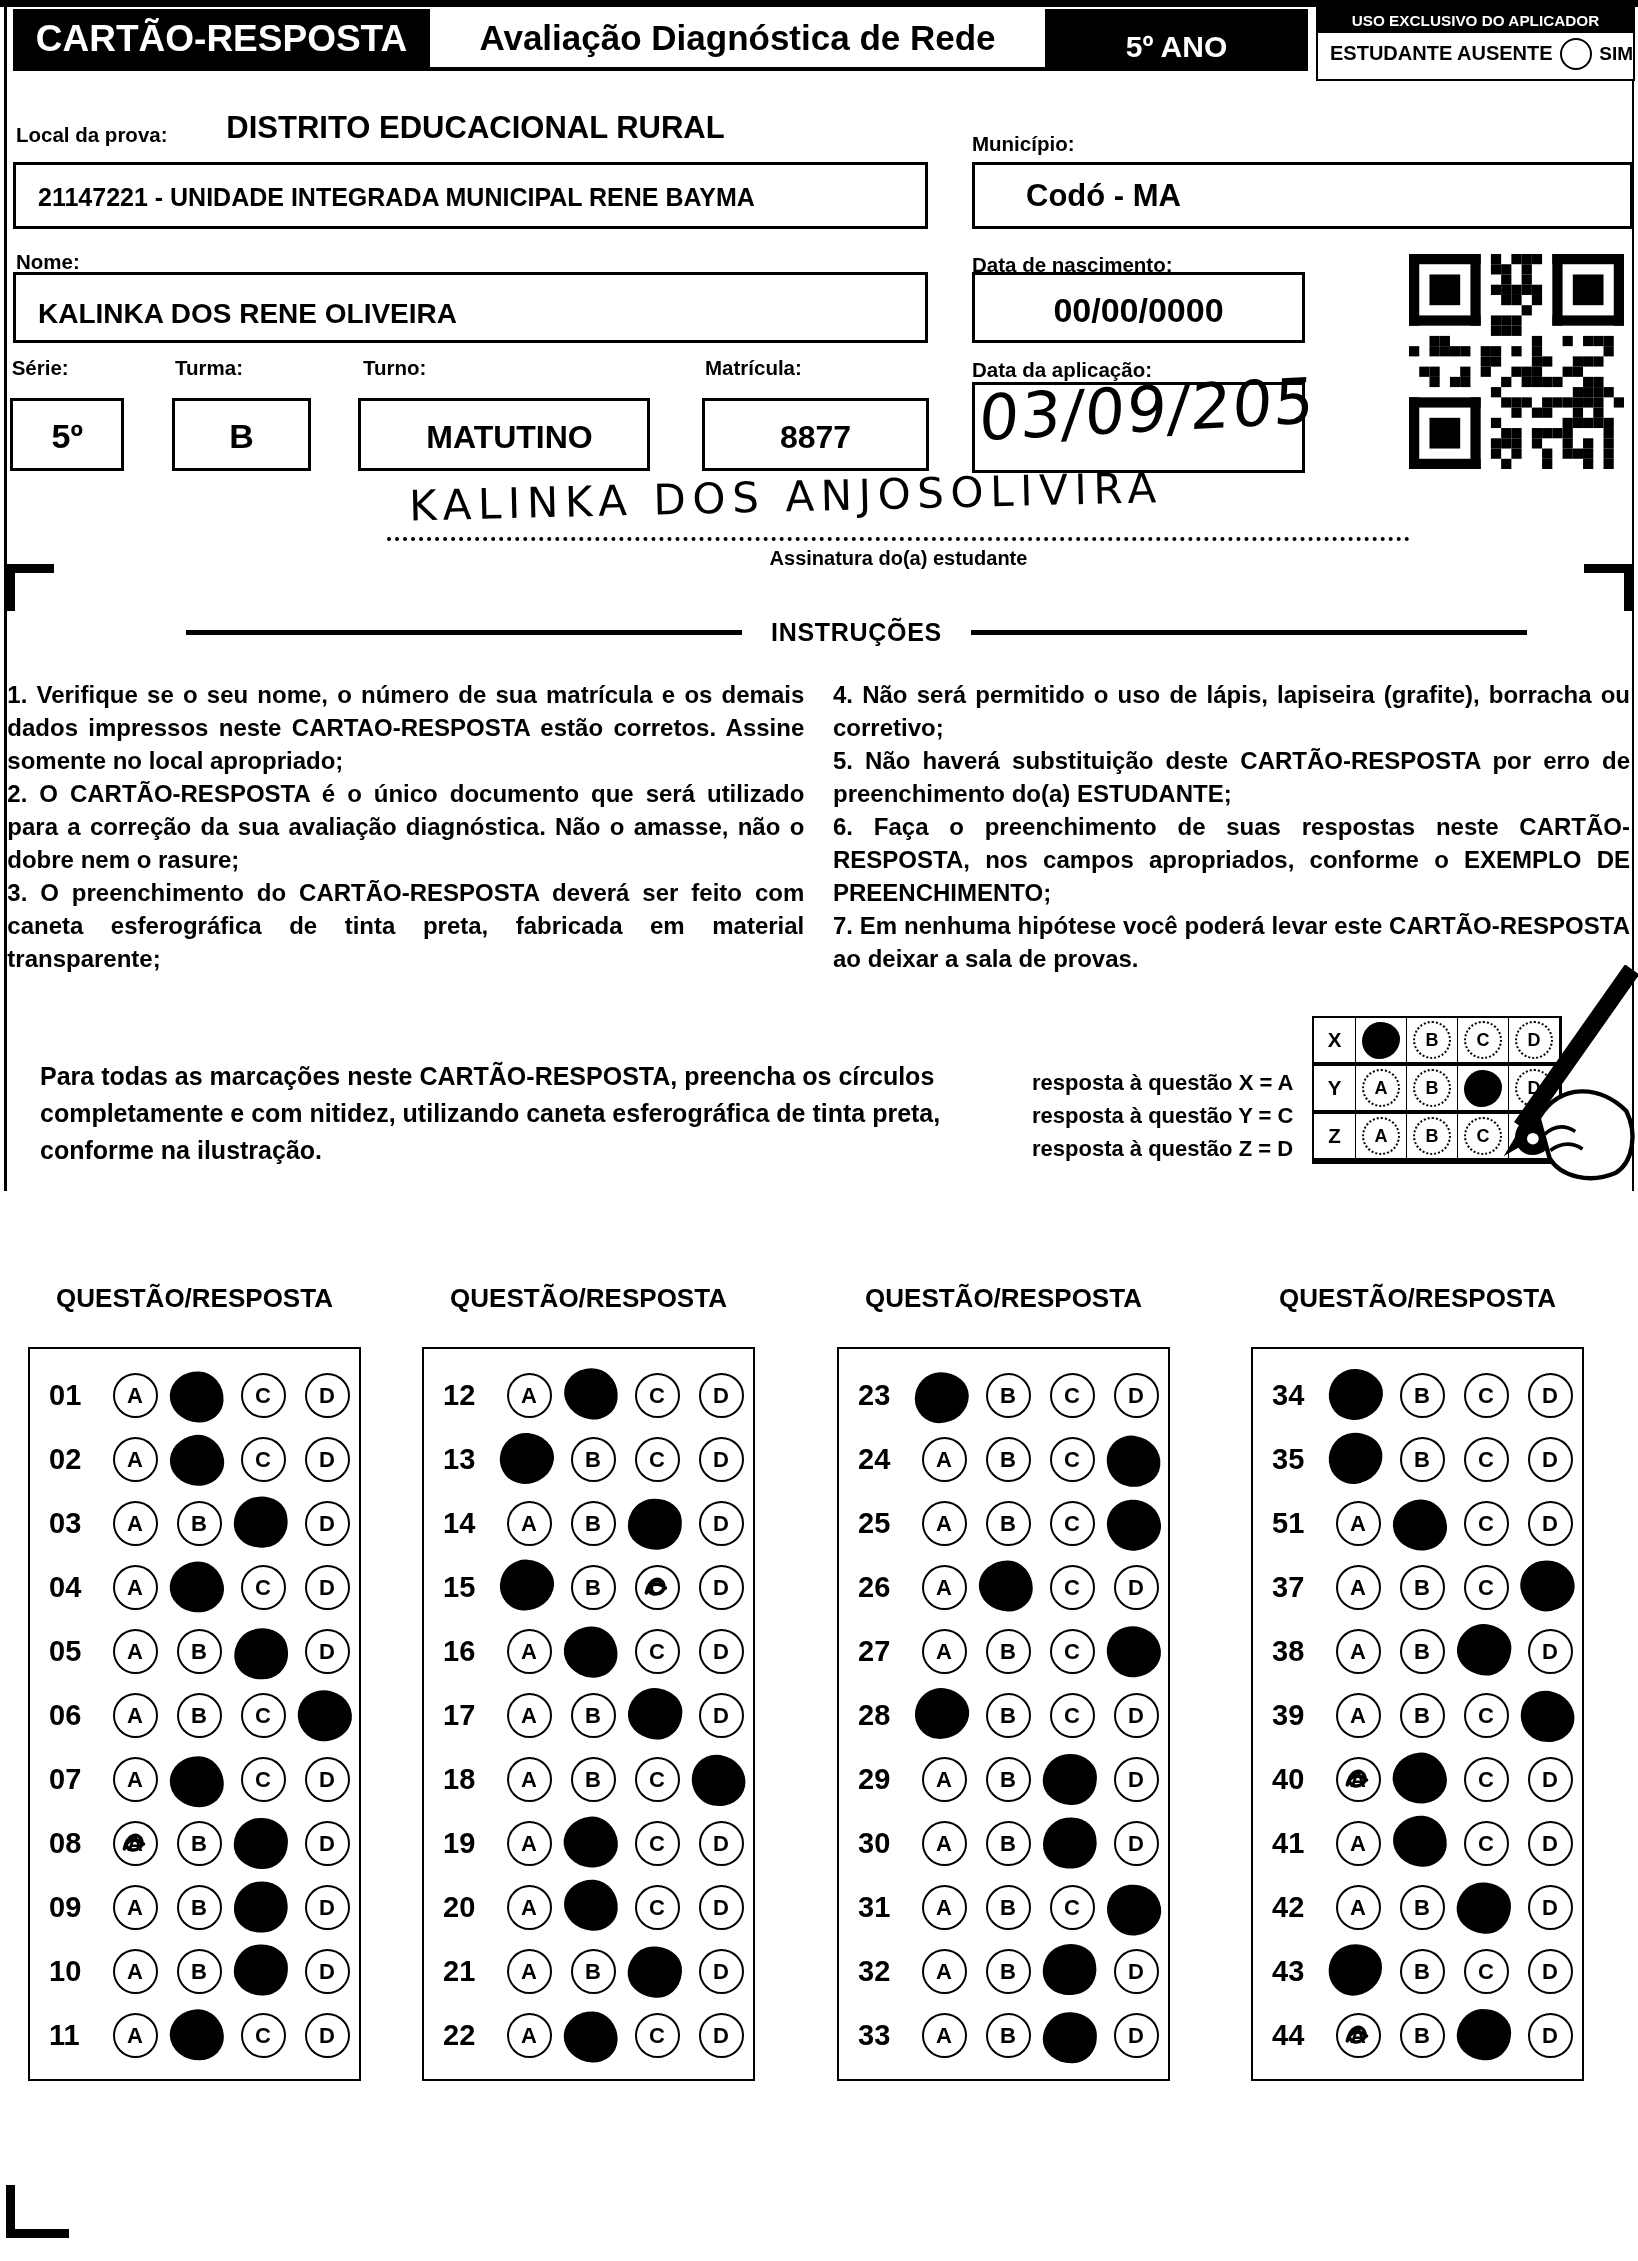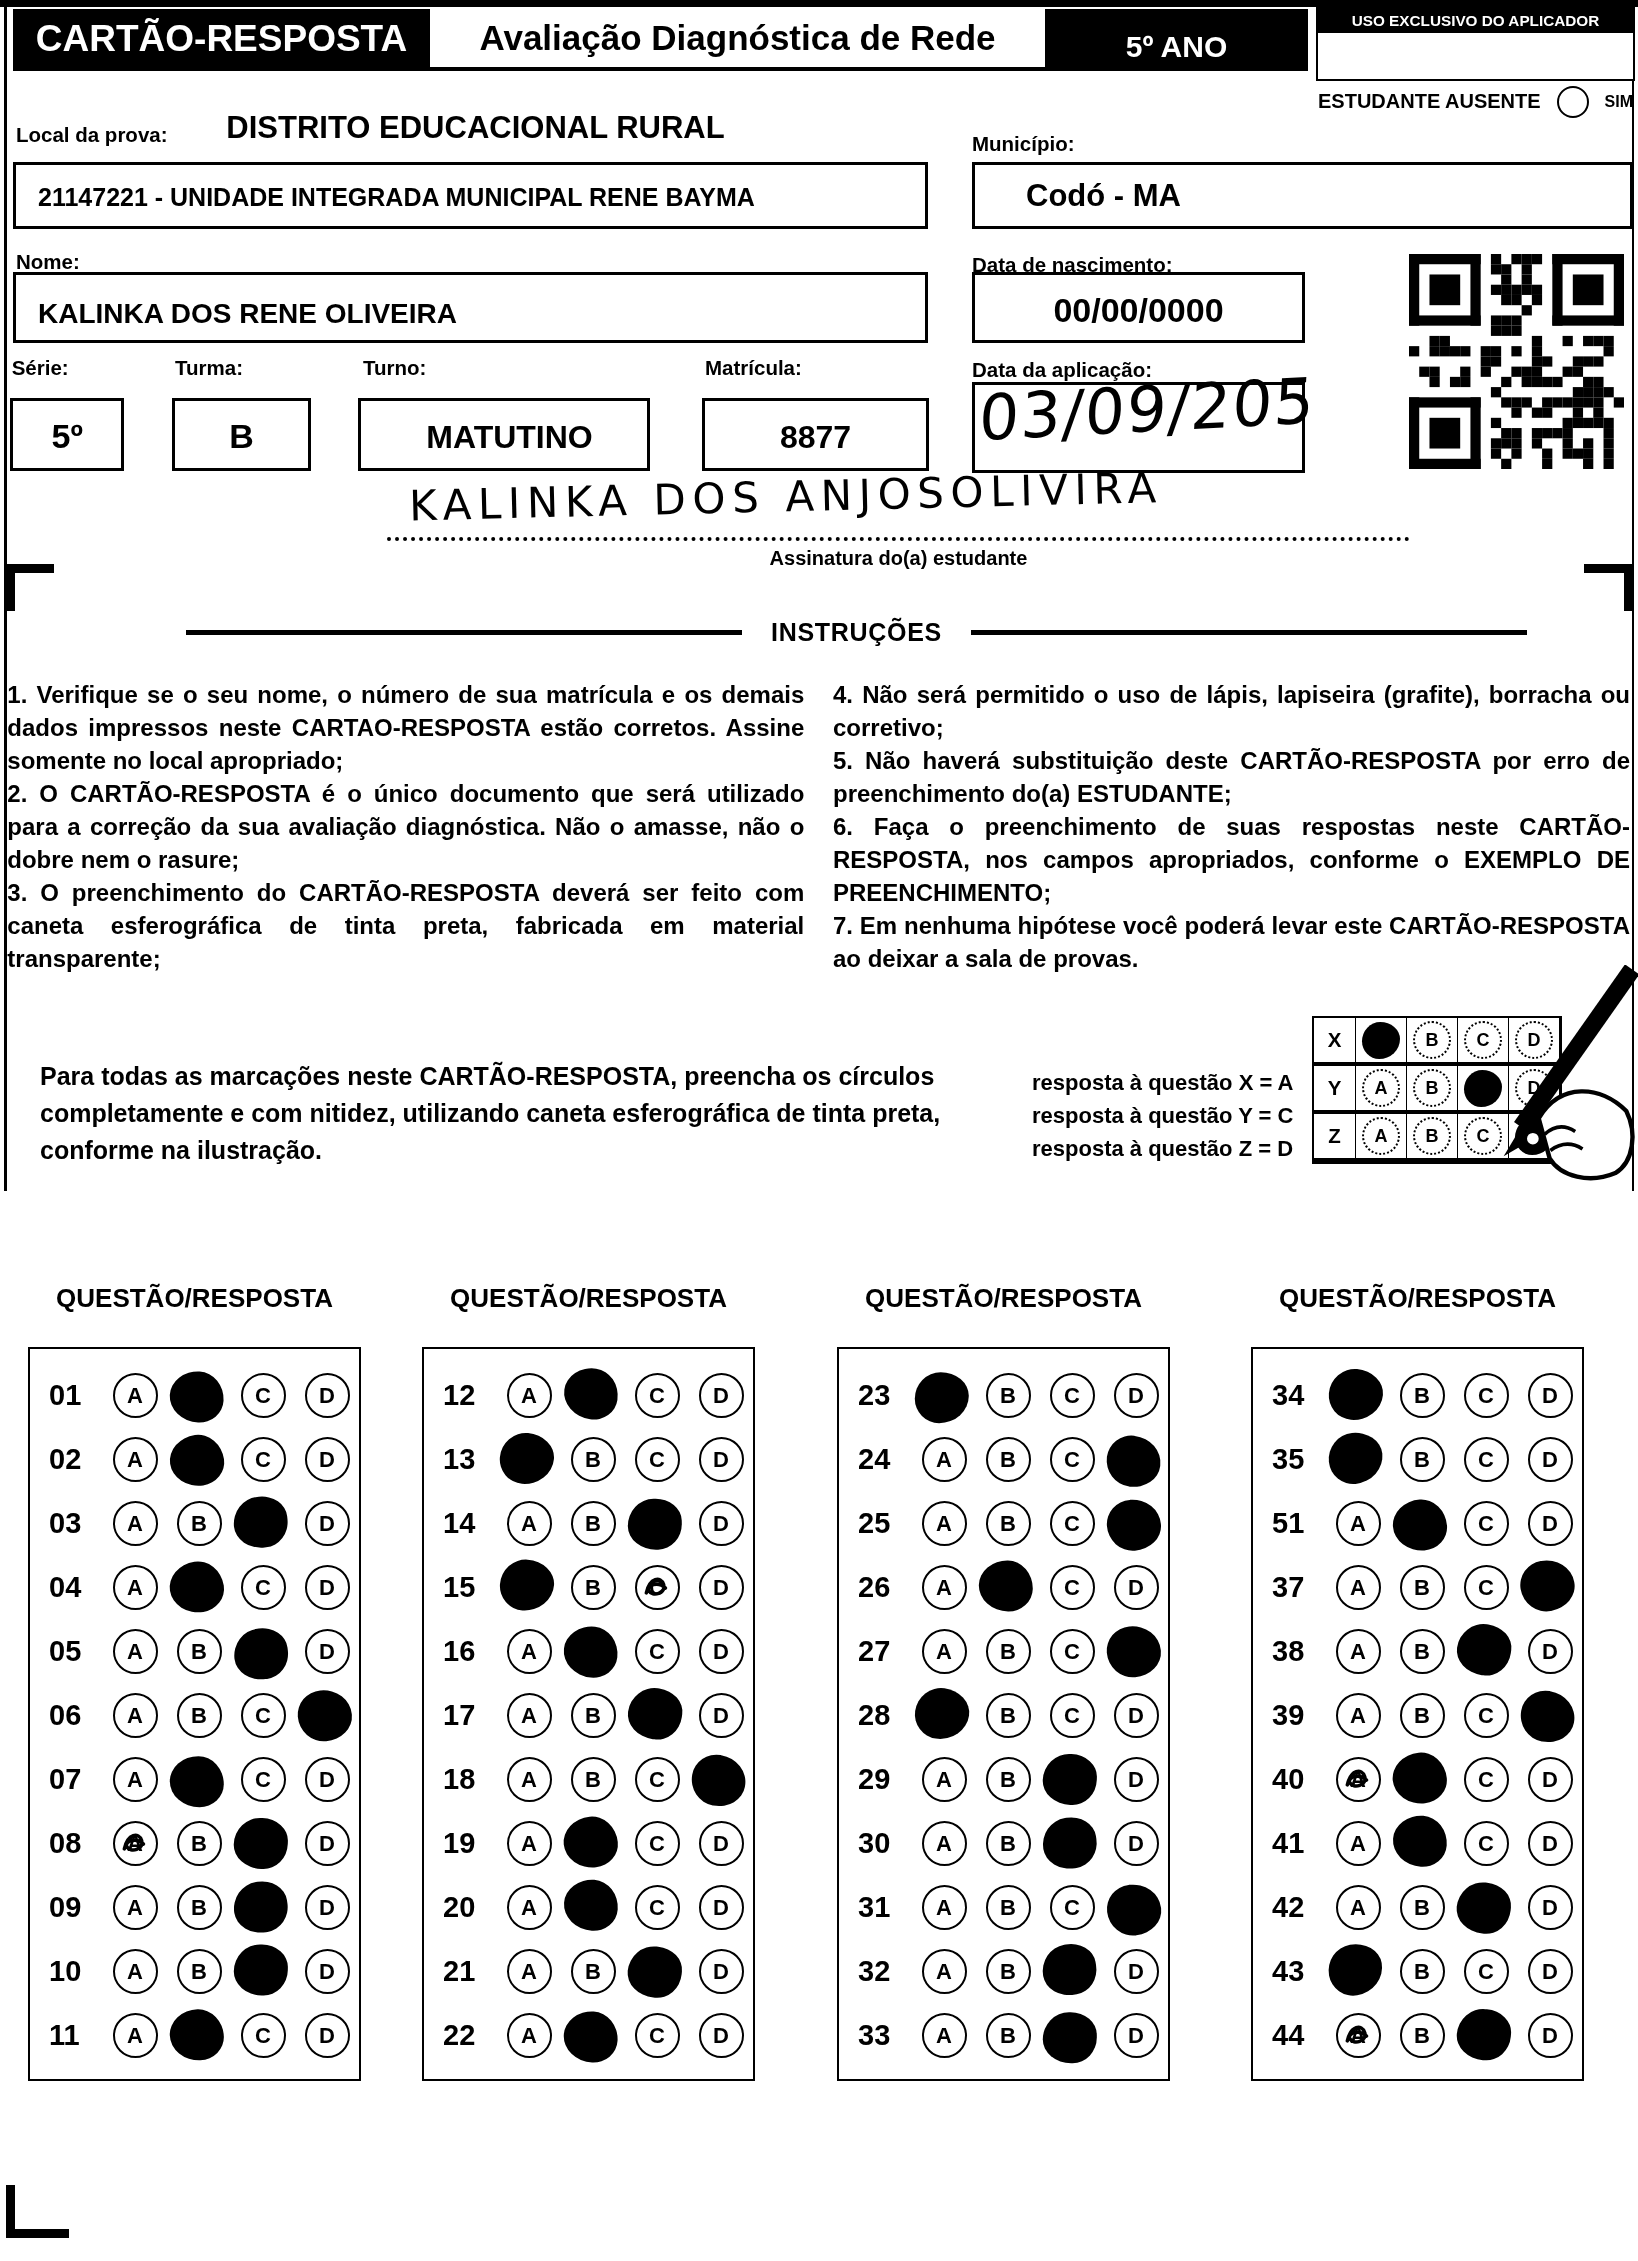--- a/index.html
+++ b/index.html
@@ -54,24 +54,24 @@
   </div>
   <div class="abs blackbox ctr" style="left:1045px;top:8.8px;width:263px;height:58px;">
     <div class="b" style="font-size:30px;padding-top:21px;">5º ANO</div>
   </div>
   <div class="abs bar" style="left:13px;top:67px;width:1295px;height:4.4px;"></div>
 
   <div class="abs box" style="left:1316px;top:5.8px;width:319px;height:75px;border-width:2.9px;">
     <div class="blackbox ctr" style="height:25px;">
       <span class="b" style="font-size:15.3px;line-height:25px;">USO EXCLUSIVO DO APLICADOR</span>
     </div>
-    <div style="display:flex;align-items:center;justify-content:space-between;height:42px;gap:7.3px;margin-top:48px;">
+    <div style="display:flex;align-items:center;justify-content:flex-end;height:42px;gap:7.3px;">
       <span class="b" style="font-size:20px;">ESTUDANTE AUSENTE</span>
       <span style="width:28px;height:28px;border:2.2px solid #000;border-radius:50%;display:inline-block;"></span>
-      <span class="b" style="font-size:16px;">SIM</span>
+      <span class="b" style="font-size:19px;">SIM</span>
     </div>
   </div>
 
   <div class="abs lbl" style="left:16px;top:123px;">Local da prova:</div>
   <div class="abs ctr b" style="left:110px;top:110px;width:731px;font-size:31px;">DISTRITO EDUCACIONAL RURAL</div>
   <div class="abs box" style="left:13px;top:162px;width:915px;height:67px;">
     <div class="b" style="font-size:25px;padding:17.5px 0 0 22px;">21147221 - UNIDADE INTEGRADA MUNICIPAL RENE BAYMA</div>
   </div>
 
   <div class="abs lbl" style="left:972px;top:132px;">Município:</div>

